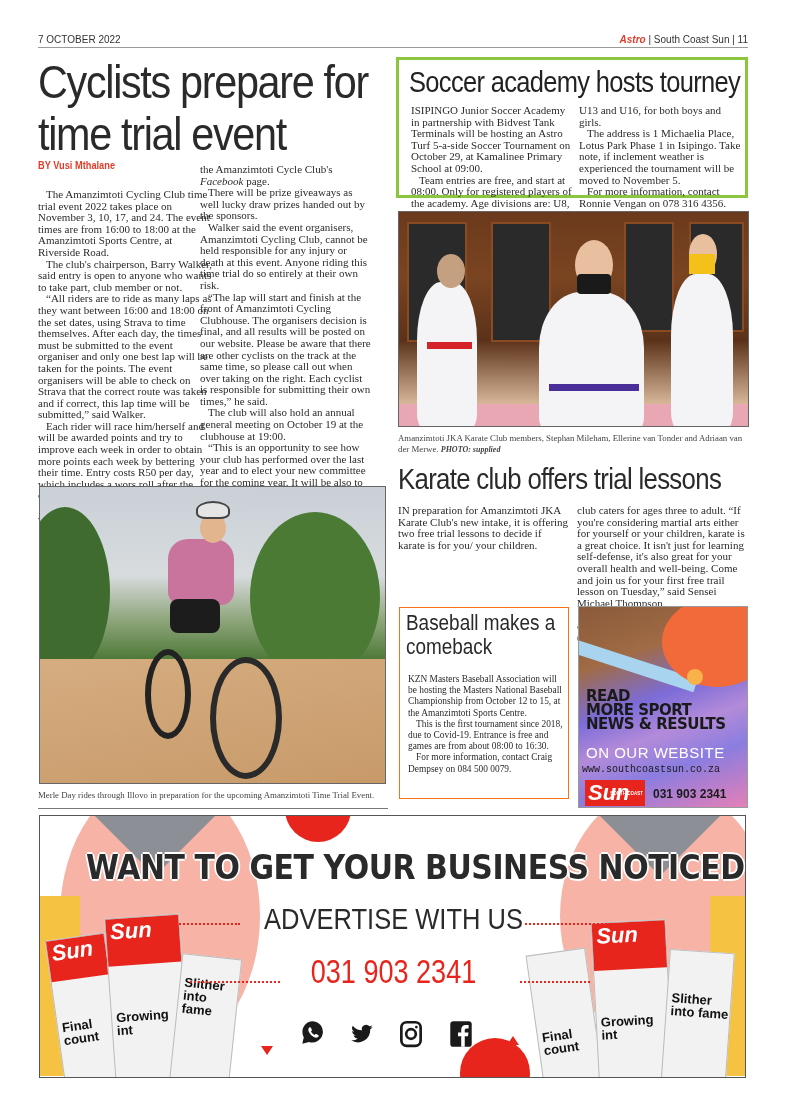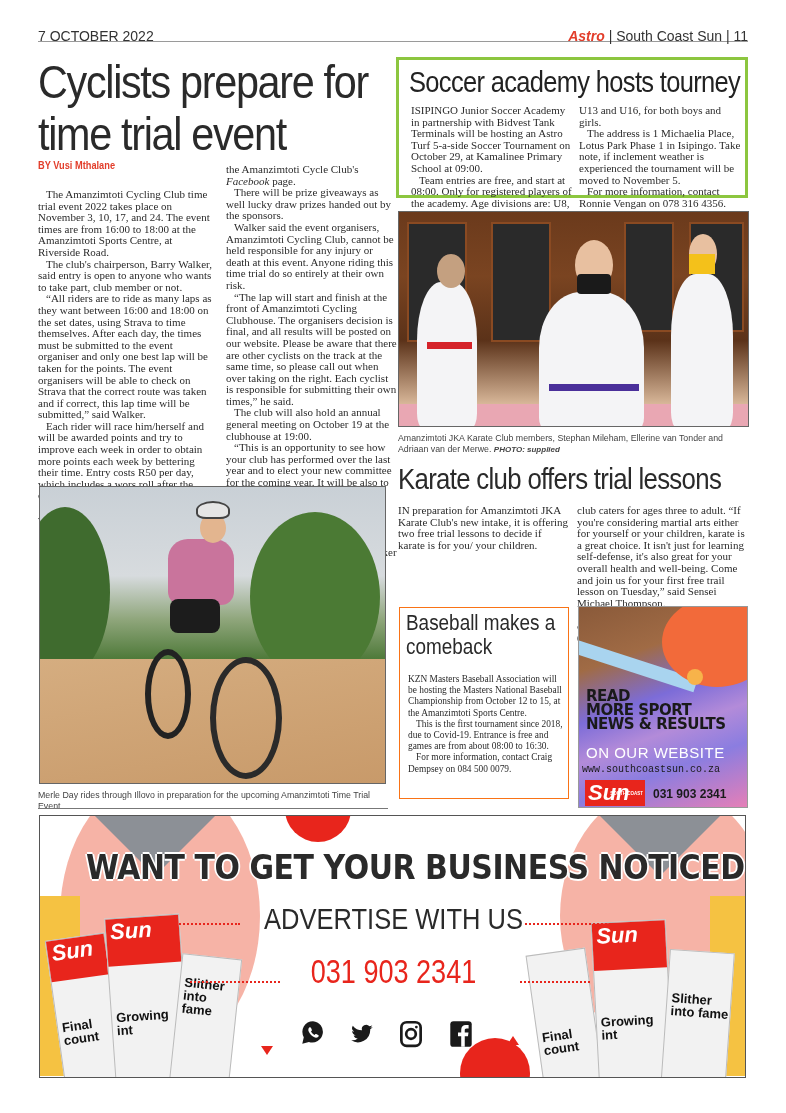--- a/index.html
+++ b/index.html
@@ -1,52 +1,52 @@
 <!DOCTYPE html>
 <html><head>
 <meta charset="utf-8">
 <style>
   * { box-sizing: border-box; margin: 0; padding: 0; }
   html, body { width: 786px; height: 1113px; background: #ffffff; overflow: hidden; }
   body { position: relative; font-family: "Liberation Serif", serif; color: #222; }
 
-  .masthead { position: absolute; left: 38px; top: 28px; width: 710px; height: 14px;
-    border-bottom: 1px solid #9a9a9a; font-family: "Liberation Sans", sans-serif; font-size: 14px; color: #333; }
+  .masthead { position: absolute; left: 38px; top: 34px; width: 710px; height: 14px;
+    border-bottom: 1px solid #9a9a9a; font-family: "Liberation Sans", sans-serif; font-size: 10px; color: #333; }
   .masthead .date { position: absolute; left: 0; top: 0; }
   .masthead .right { position: absolute; right: 0; top: 0; }
   .masthead .section { color: #e23d2a; font-weight: bold; font-style: italic; }
 
   .headline-big { position: absolute; left: 38px; top: 56px; width: 350px;
     font-family: "Liberation Sans", sans-serif; font-size: 47px; line-height: 52px;
     color: #2a2a2a; letter-spacing: -1.5px; transform: scaleX(0.88); transform-origin: left top; white-space: nowrap; }
   .byline { position: absolute; left: 38px; top: 159px; font-family: "Liberation Sans", sans-serif;
     font-weight: bold; font-size: 10.5px; color: #e23d2a; transform: scaleX(0.88); transform-origin: left top; }
 
   .col { position: absolute; font-size: 11px; line-height: 11.6px; color: #2b2b2b; text-align: left; }
   .col p { text-indent: 8px; }
   .col p.first { text-indent: 0; }
   .col1 { left: 38px; top: 189px; width: 176px; }
-  .col2 { left: 226px; top: 164px; width: 172px; }
+  .col2 { left: 200px; top: 164px; width: 172px; }
 
   .soccer-box { position: absolute; left: 396px; top: 57px; width: 352px; height: 141px;
     border: 3px solid #8cc63f; }
   .soccer-box h2 { position: absolute; left: 10px; top: 5px; font-family: "Liberation Sans", sans-serif;
     font-weight: normal; font-size: 30px; color: #222; letter-spacing: -0.8px; transform: scaleX(0.85);
     transform-origin: left top; white-space: nowrap; }
   .soccer-col1 { left: 12px; top: 45px; width: 165px; }
   .soccer-col2 { left: 180px; top: 45px; width: 165px; }
 
   .photo { position: absolute; overflow: hidden; border: 1px solid #666; }
   .karate-photo { left: 398px; top: 211px; width: 351px; height: 216px;
     background: linear-gradient(180deg, #6b3a1c 0%, #7a4421 30%, #5b3219 60%, #d9b89a 90%, #e6c8b0 100%); }
   .karate-photo .win { position: absolute; background: #2a2a2a; border: 2px solid #8a4a22; }
   .karate-photo .person { position: absolute; background: #f4f4f6; border-radius: 40% 40% 10% 10%; }
   .karate-photo .head { position: absolute; border-radius: 50%; background: #e8c0a0; }
   .karate-photo .belt { position: absolute; height: 7px; }
-  .caption { position: absolute; font-family: Liberation Sans, sans-serif; font-size: 8.8px; line-height: 11px; color: #444; }
+  .caption { position: absolute; font-family: Liberation Serif, serif; font-size: 8.8px; line-height: 11px; color: #444; }
   .caption .credit { font-weight: bold; font-style: italic; font-size: 8px; }
   .karate-caption { left: 398px; top: 433px; width: 352px; }
 
   .karate-head { position: absolute; left: 398px; top: 462px; font-family: "Liberation Sans", sans-serif;
     font-size: 30px; color: #2a2a2a; letter-spacing: -0.8px; transform: scaleX(0.86); transform-origin: left top; white-space: nowrap; }
   .karate-col1 { left: 398px; top: 505px; width: 172px; }
   .karate-col2 { left: 577px; top: 505px; width: 175px; }
 
   .cyclist-photo { left: 39px; top: 486px; width: 347px; height: 298px;
     background: linear-gradient(180deg, #c9d0d6 0%, #d7dbde 30%, #8ea57a 45%, #4f7a3a 58%, #caa27a 75%, #d9b48a 100%); }

